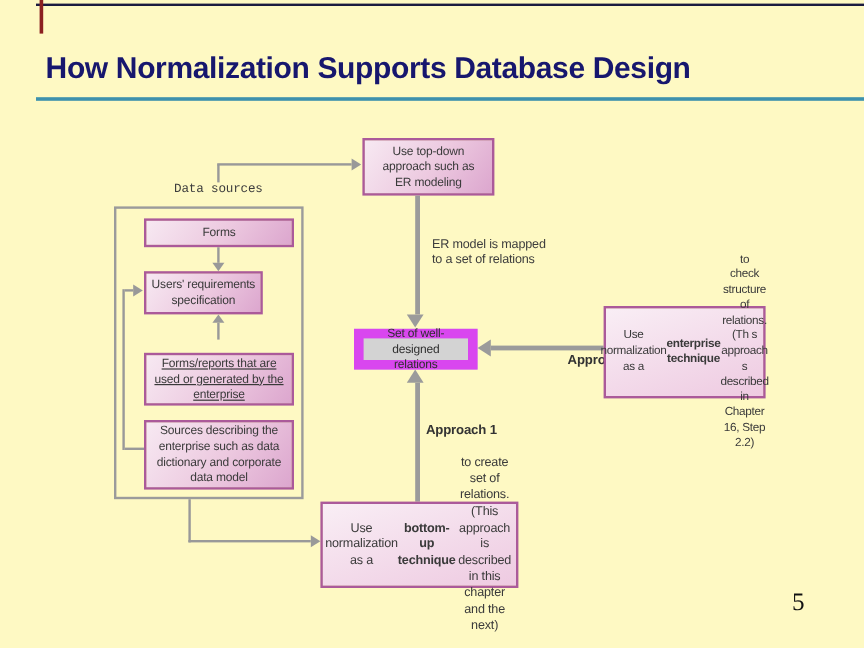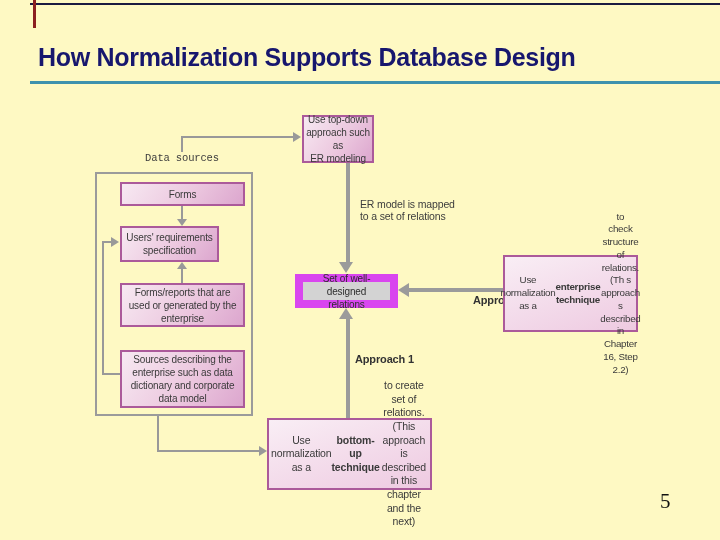--- a/index.html
+++ b/index.html
@@ -46,21 +46,21 @@
   <div class="red-tick"></div>
   <h1 class="title">How Normalization Supports Database Design</h1>
   <div class="title-underline"></div>
 
   <div>
 
     <div class="seg" style="left:181px;top:137px;width:2px;height:15px;"></div>
     <div class="seg" style="left:181px;top:136px;width:112px;height:2px;"></div>
     <div class="arr arr-right" style="left:293px;top:132px;"></div>
 
-    <div class="node pink pre-line" style="left:302px;top:115px;width:72px;height:48px;">Use top-down
+    <div class="node pink pre-line" style="left:302px;top:115px;width:110px;height:48px;">Use top-down
 approach such as
 ER modeling</div>
 
     <div class="lbl" style="left:118px;top:152px;width:128px;text-align:center;font-family:Liberation Mono, monospace;">Data sources</div>
     <div class="group-rect"></div>
 
     <div class="node pink" style="left:120px;top:182px;width:125px;height:24px;">Forms</div>
 
     <div class="seg" style="left:181px;top:206px;width:2px;height:13px;"></div>
     <div class="arr arr-down-sm" style="left:177px;top:219px;"></div>
@@ -69,21 +69,21 @@
 specification</div>
 
     <div class="arr arr-up-sm" style="left:177px;top:262px;"></div>
     <div class="seg" style="left:181px;top:269px;width:2px;height:14px;"></div>
 
     <div class="seg" style="left:102px;top:241px;width:2px;height:134px;"></div>
     <div class="seg" style="left:104px;top:241px;width:7px;height:2px;"></div>
     <div class="arr arr-right" style="left:111px;top:237px;"></div>
     <div class="seg" style="left:104px;top:373px;width:16px;height:2px;"></div>
 
-    <div class="node pink pre-line" style="left:120px;top:283px;width:125px;height:44px;">Forms/reports that are
+    <div class="node pink pre-line" style="left:120px;top:294px;width:125px;height:44px;text-decoration:underline;">Forms/reports that are
 used or generated by the
 enterprise</div>
 
     <div class="node pink pre-line" style="left:120px;top:350px;width:125px;height:58px;">Sources describing the
 enterprise such as data
 dictionary and corporate
 data model</div>
 
     <div class="seg" style="left:157px;top:416px;width:2px;height:36px;"></div>
     <div class="seg" style="left:157px;top:450px;width:102px;height:2px;"></div>

